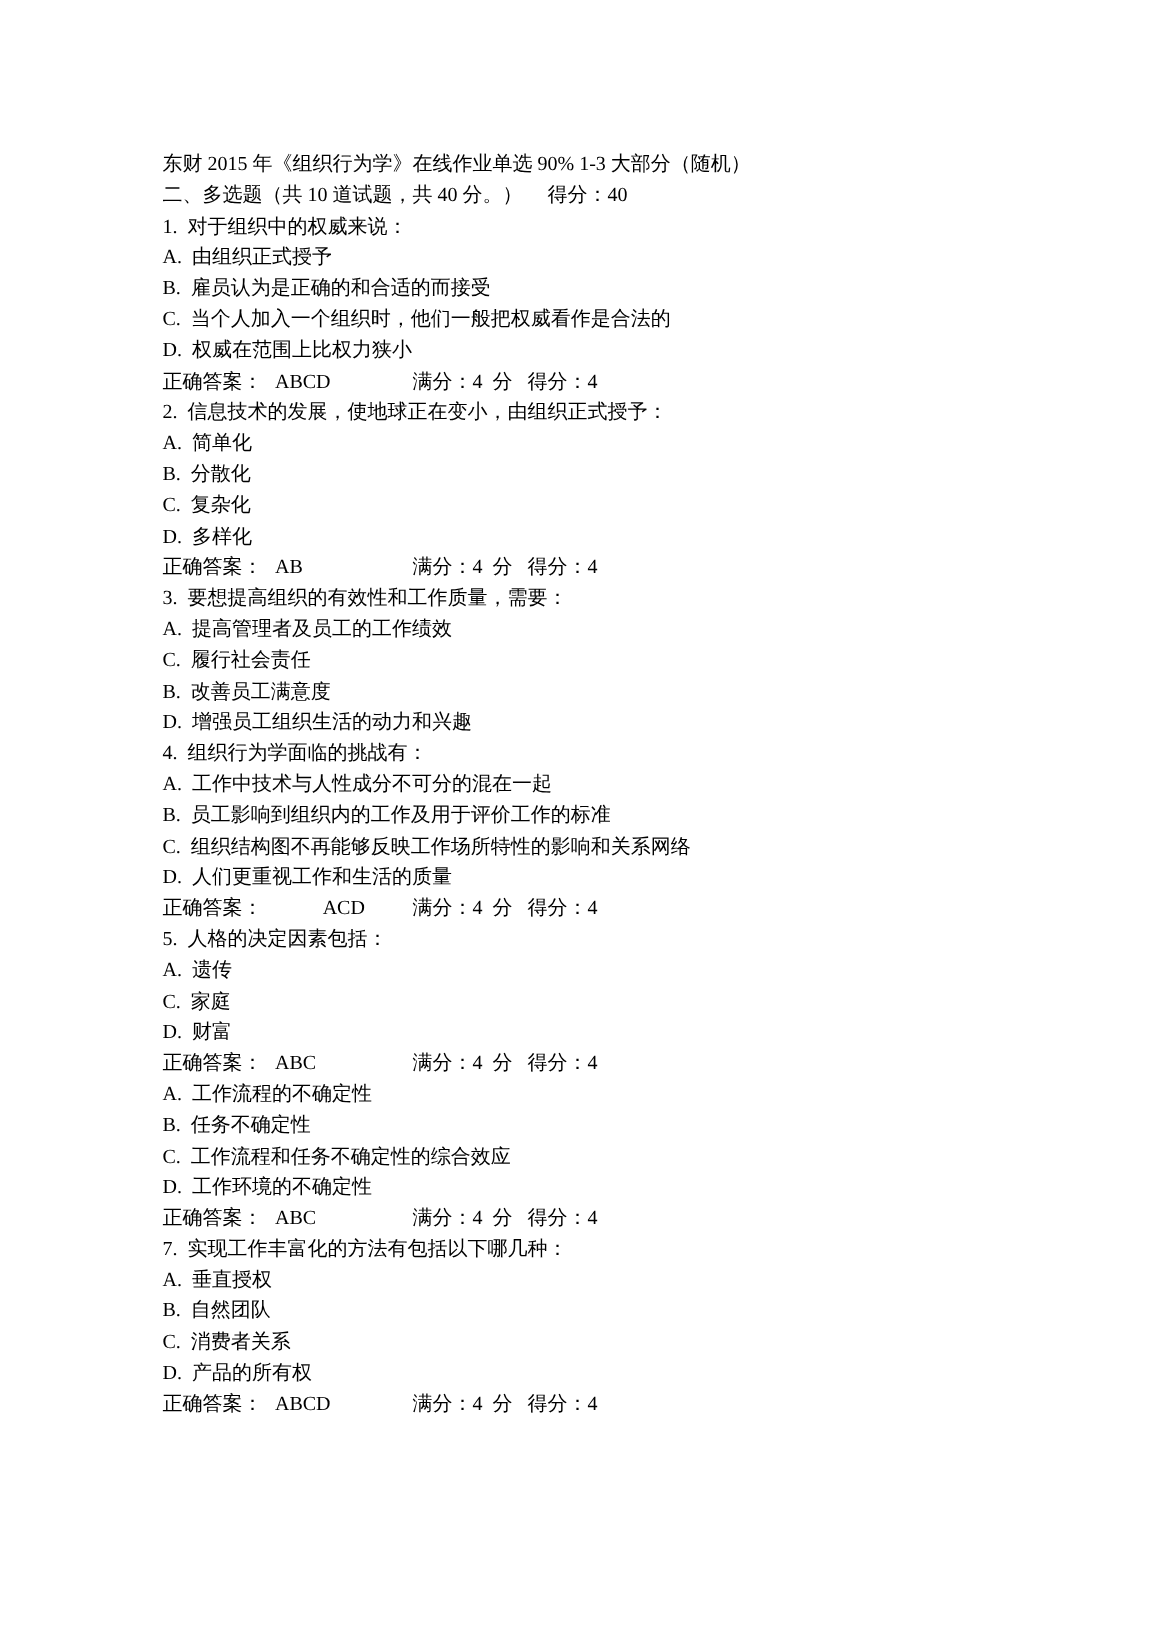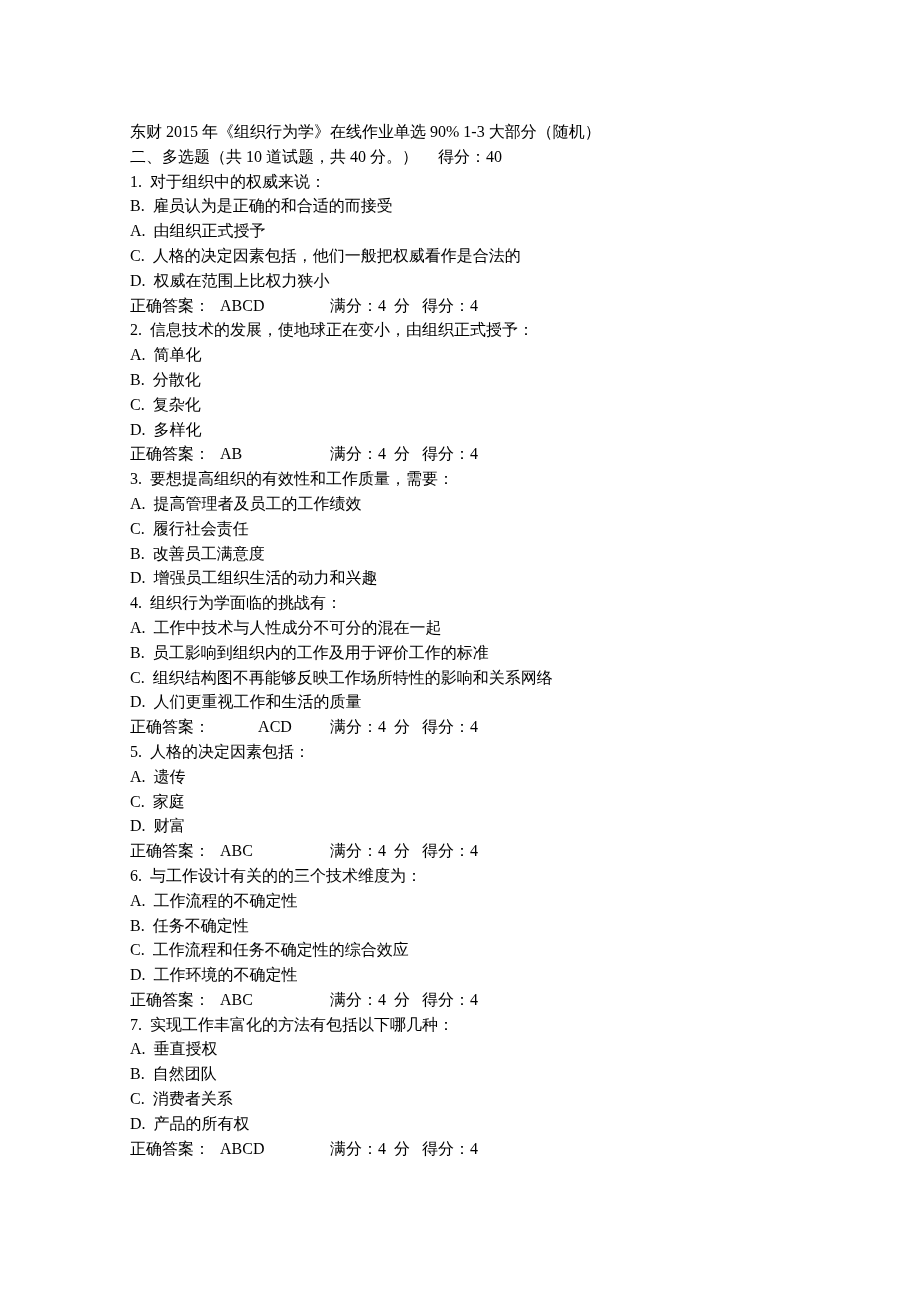--- a/index.html
+++ b/index.html
@@ -25,23 +25,23 @@
   }
 </style>
 </head>
 <body>
 
 <div class="page">
   <div class="line">东财 2015 年《组织行为学》在线作业单选 90% 1-3 大部分（随机）</div>
   <div class="line">二、多选题（共 10 道试题，共 40 分。）     得分：40</div>
   <div id="questions">
       <div class="line"><span>1.</span><span>  对于组织中的权威来说：</span></div>
+      <div class="line">A.  由组织正式授予</div>
       <div class="line">B.  雇员认为是正确的和合适的而接受</div>
-      <div class="line">A.  由组织正式授予</div>
-      <div class="line">C.  人格的决定因素包括，他们一般把权威看作是合法的</div>
+      <div class="line">C.  当个人加入一个组织时，他们一般把权威看作是合法的</div>
       <div class="line">D.  权威在范围上比权力狭小</div>
       <div class="line answer-line"><span class="seg" style="width: 90px;">正确答案：</span><span class="seg" style="width: 110px;">ABCD</span><span class="seg">满分：4  分   得分：4</span></div>
       <div class="line"><span>2.</span><span>  信息技术的发展，使地球正在变小，由组织正式授予：</span></div>
       <div class="line">A.  简单化</div>
       <div class="line">B.  分散化</div>
       <div class="line">C.  复杂化</div>
       <div class="line">D.  多样化</div>
       <div class="line answer-line"><span class="seg" style="width: 90px;">正确答案：</span><span class="seg" style="width: 110px;">AB</span><span class="seg">满分：4  分   得分：4</span></div>
       <div class="line"><span>3.</span><span>  要想提高组织的有效性和工作质量，需要：</span></div>
       <div class="line">A.  提高管理者及员工的工作绩效</div>
@@ -52,21 +52,20 @@
       <div class="line">A.  工作中技术与人性成分不可分的混在一起</div>
       <div class="line">B.  员工影响到组织内的工作及用于评价工作的标准</div>
       <div class="line">C.  组织结构图不再能够反映工作场所特性的影响和关系网络</div>
       <div class="line">D.  人们更重视工作和生活的质量</div>
       <div class="line answer-line"><span class="seg" style="width: 90px;">正确答案：</span><span class="seg" style="width: 110px; text-align: center;">ACD</span><span class="seg">满分：4  分   得分：4</span></div>
       <div class="line"><span>5.</span><span>  人格的决定因素包括：</span></div>
       <div class="line">A.  遗传</div>
       <div class="line">C.  家庭</div>
       <div class="line">D.  财富</div>
       <div class="line answer-line"><span class="seg" style="width: 90px;">正确答案：</span><span class="seg" style="width: 110px;">ABC</span><span class="seg">满分：4  分   得分：4</span></div>
-      <div class="line"><span>6.</span><span>  与工作设计有关的的三个技术维度为：</span></div>
       <div class="line">A.  工作流程的不确定性</div>
       <div class="line">B.  任务不确定性</div>
       <div class="line">C.  工作流程和任务不确定性的综合效应</div>
       <div class="line">D.  工作环境的不确定性</div>
       <div class="line answer-line"><span class="seg" style="width: 90px;">正确答案：</span><span class="seg" style="width: 110px;">ABC</span><span class="seg">满分：4  分   得分：4</span></div>
       <div class="line"><span>7.</span><span>  实现工作丰富化的方法有包括以下哪几种：</span></div>
       <div class="line">A.  垂直授权</div>
       <div class="line">B.  自然团队</div>
       <div class="line">C.  消费者关系</div>
       <div class="line">D.  产品的所有权</div>

